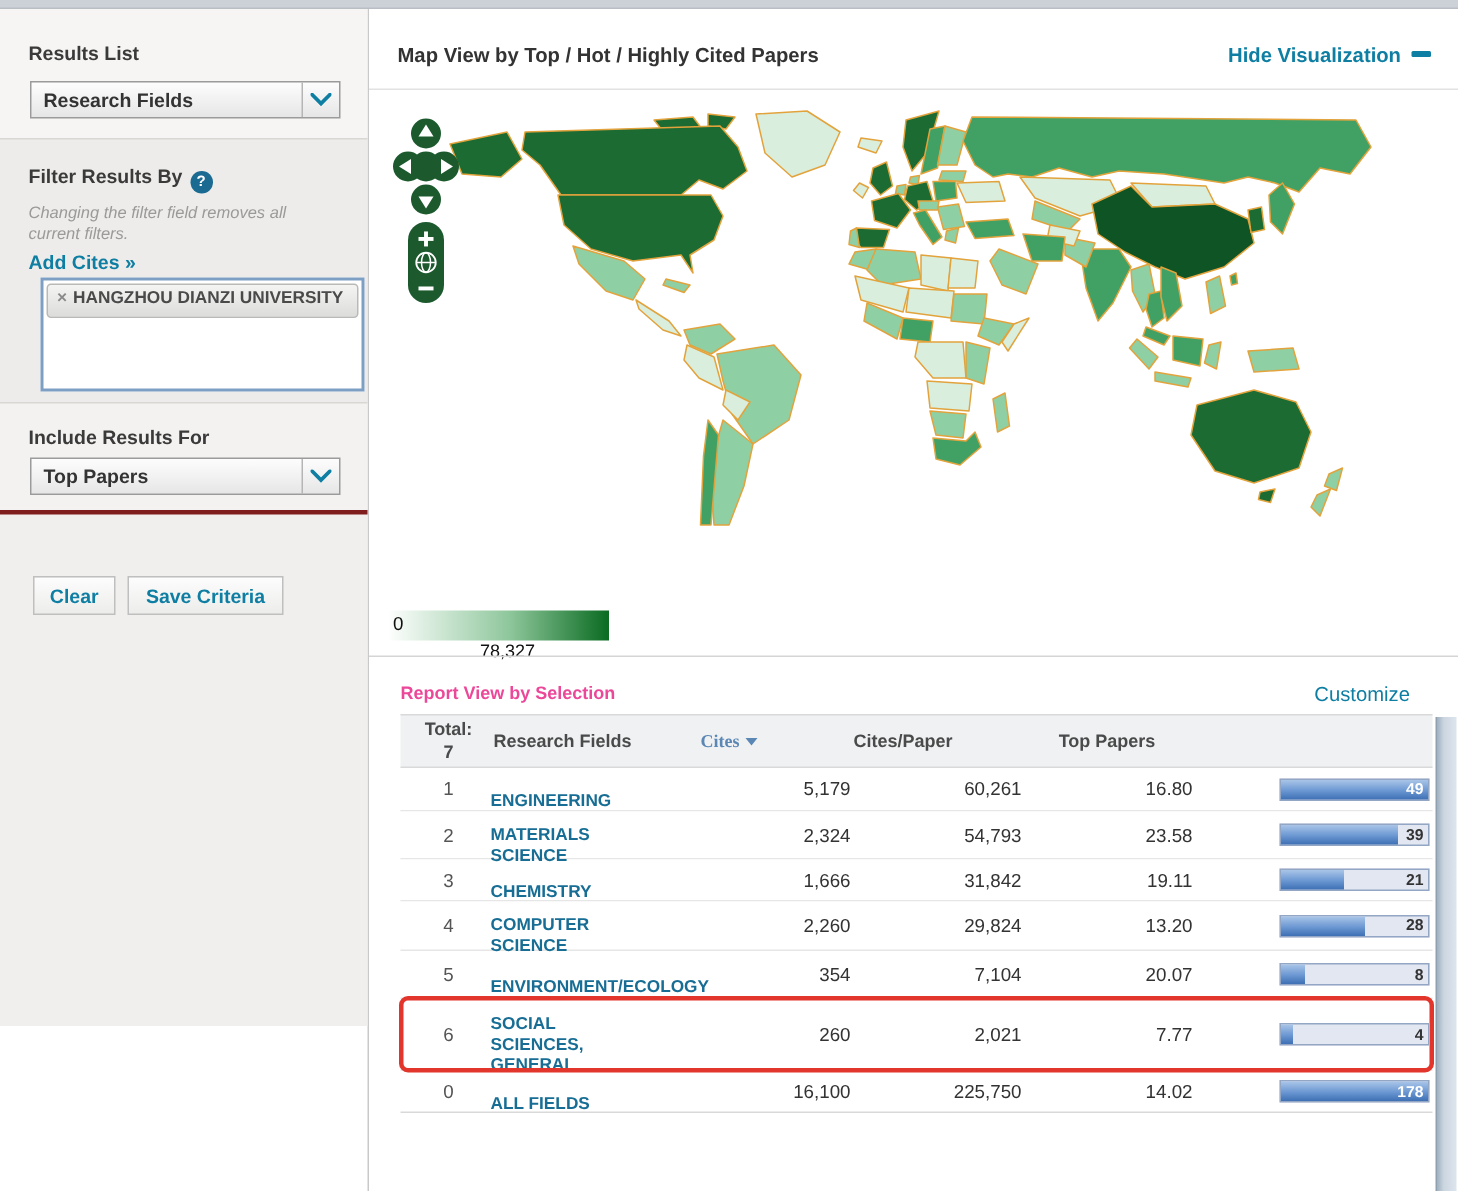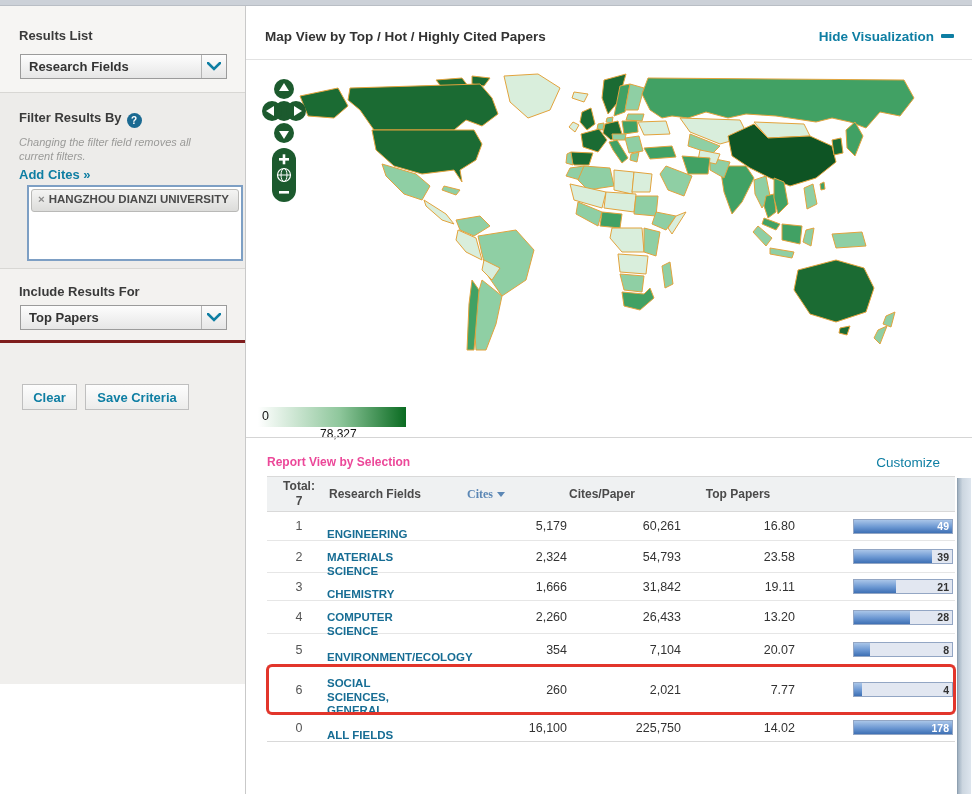--- a/index.html
+++ b/index.html
@@ -323,21 +323,21 @@
                 <div class="fill" style="width: 43%;"></div>
                 <span class="bar-num">21</span>
               </div>
             </div>
         </div>
 
         <div class="trow h33">
           <div class="cell c-rank">4</div>
           <div class="cell c-field"><a>COMPUTER SCIENCE</a></div>
           <div class="cell num c-docs">2,260</div>
-          <div class="cell num c-cites">26,433</div>
+          <div class="cell num c-cites">29,824</div>
           <div class="cell num c-cpp">13.20</div>
           <div class="cell c-top">
               <div class="bar">
                 <div class="fill" style="width: 57%;"></div>
                 <span class="bar-num">28</span>
               </div>
             </div>
         </div>
 
         <div class="trow h32">

